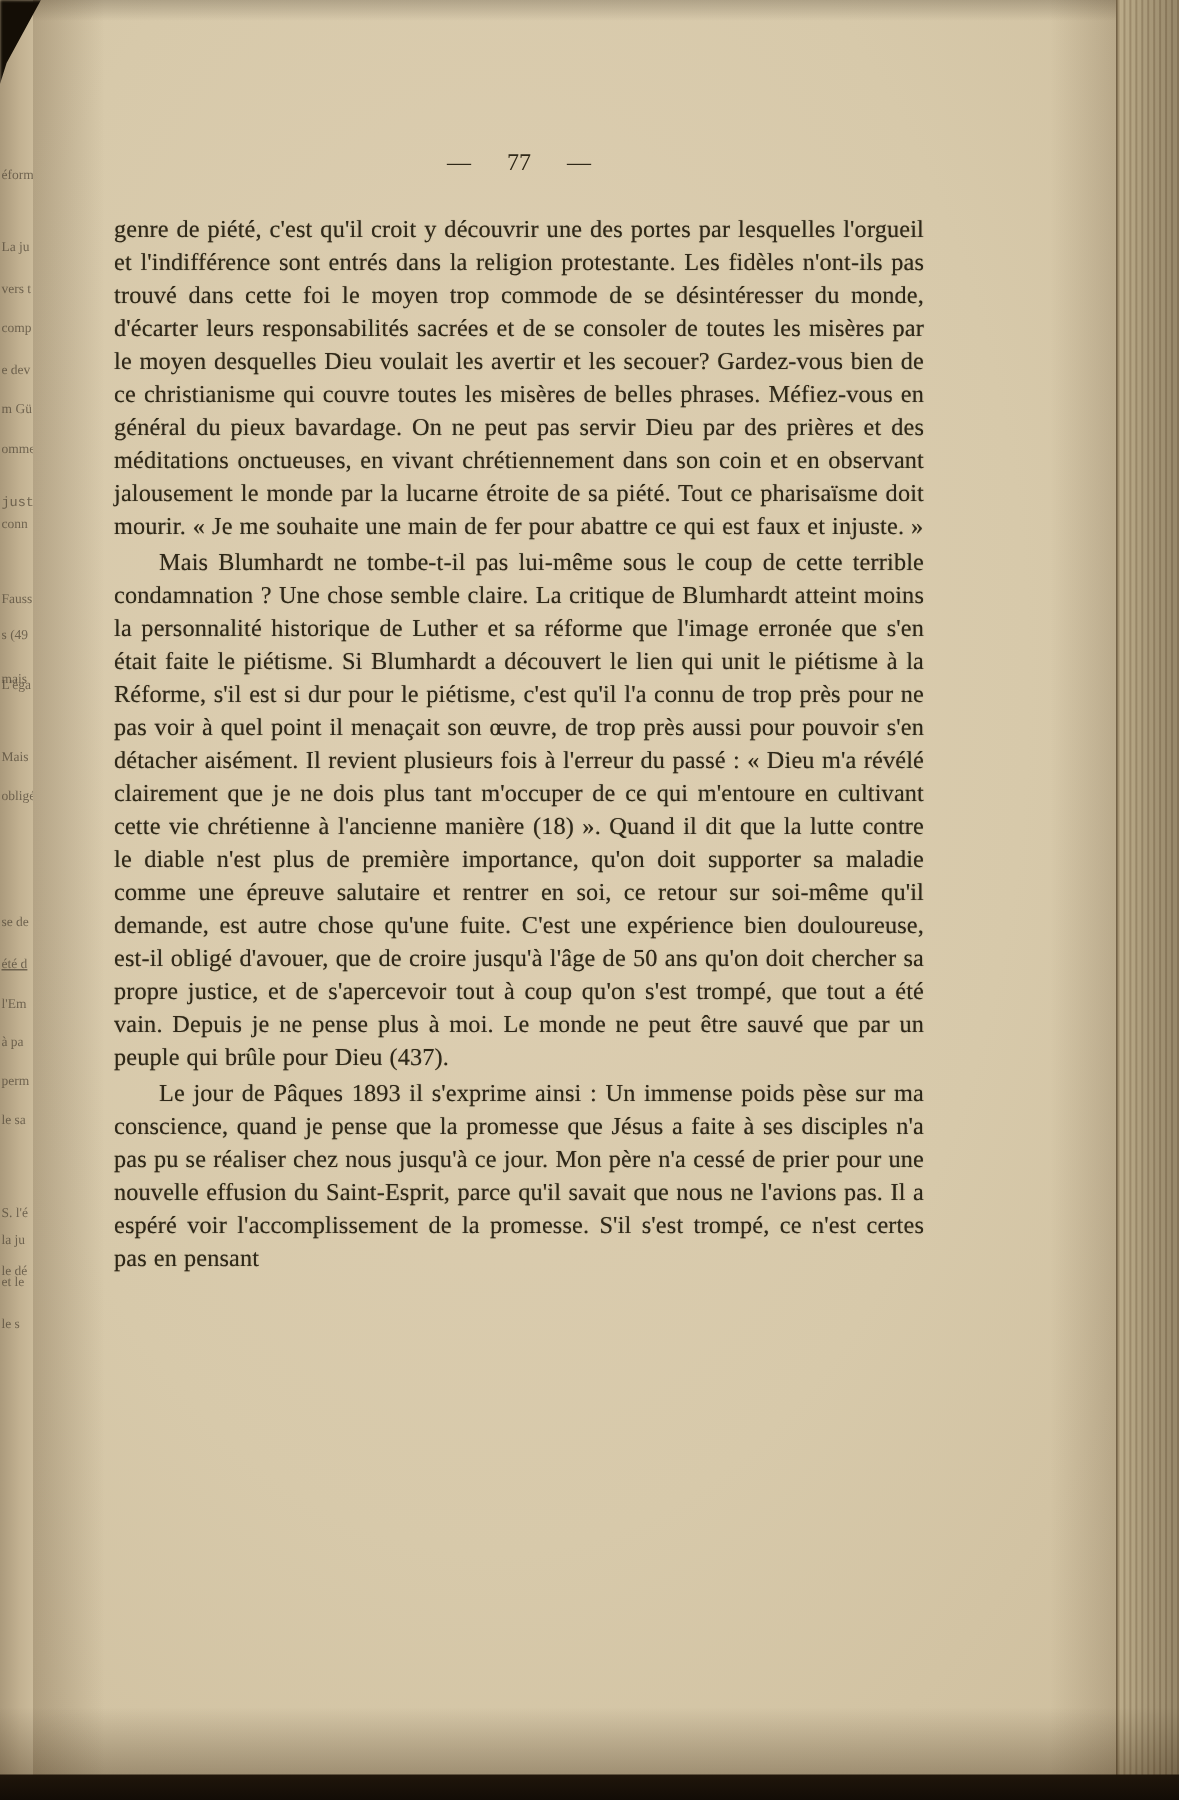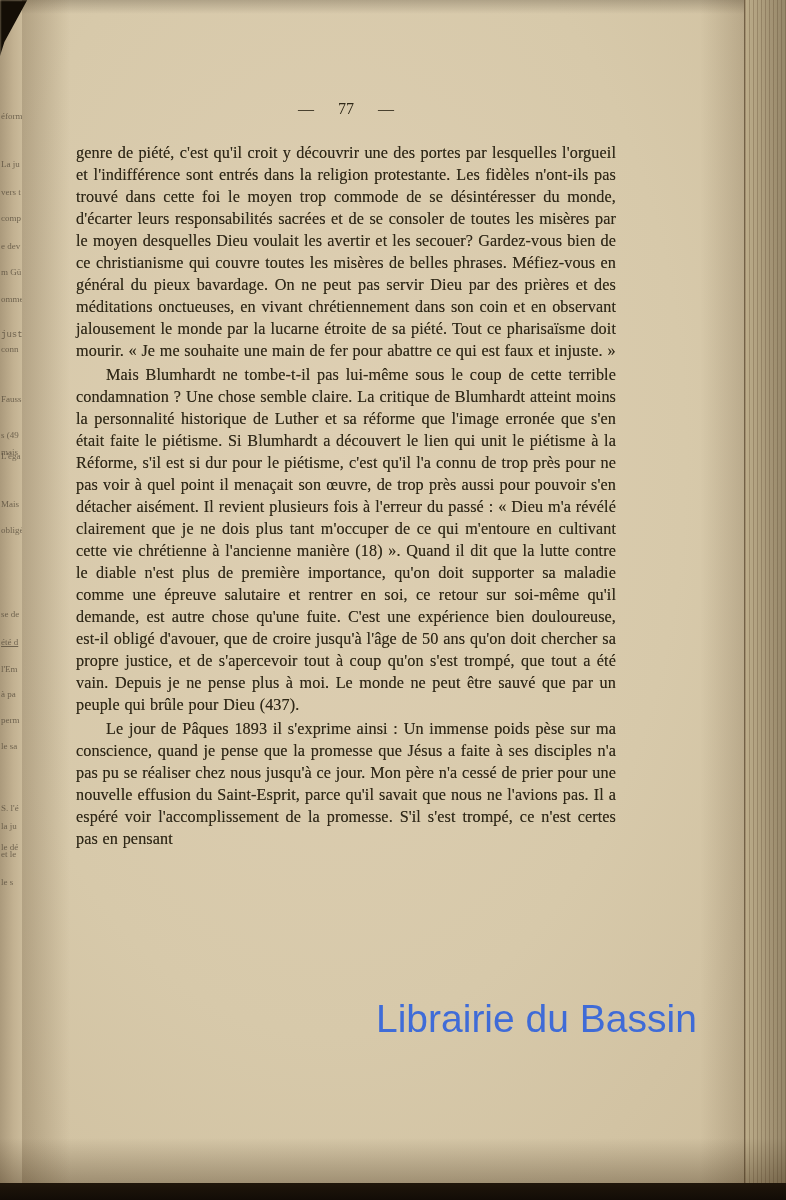--- a/index.html
+++ b/index.html
@@ -52,21 +52,21 @@
       <span class="frag" style="top: 160px;">La ju</span>
       <span class="frag" style="top: 188px;">vers t</span>
       <span class="frag" style="top: 214px;">comp</span>
       <span class="frag" style="top: 242px;">e dev</span>
       <span class="frag" style="top: 268px; text-align: right;">m Gü</span>
       <span class="frag" style="top: 295px;">omme</span>
       <span class="frag" style="top: 331px; font-family: Liberation Mono, monospace;">justic</span>
       <span class="frag" style="top: 345px;">conn</span>
       <span class="frag" style="top: 370px; margin-left: 40px;">lle vo</span>
       <span class="frag" style="top: 395px;">Fauss</span>
-      <span class="frag" style="top: 431px;">s (49</span>
+      <span class="frag" style="top: 419px;">s (49</span>
       <span class="frag" style="top: 448px;">mais</span>
       <span class="frag" style="top: 452px;">L'éga</span>
       <span class="frag" style="top: 500px;">Mais</span>
       <span class="frag" style="top: 526px;">obligé</span>
       <span class="frag" style="top: 610px;">se de</span>
       <span class="frag" style="top: 638px; text-decoration: underline;">été d</span>
       <span class="frag" style="top: 665px;">l'Em</span>
       <span class="frag" style="top: 690px;">à pa</span>
       <span class="frag" style="top: 716px;">perm</span>
       <span class="frag" style="top: 742px;">le sa</span>
@@ -89,14 +89,13 @@
     <div class="header">
       <span>—</span>
       <span>77</span>
       <span>—</span>
     </div>
     <p>genre de piété, c'est qu'il croit y découvrir une des portes par lesquelles l'orgueil et l'indifférence sont entrés dans la religion protestante. Les fidèles n'ont-ils pas trouvé dans cette foi le moyen trop commode de se désintéresser du monde, d'écarter leurs responsabilités sacrées et de se consoler de toutes les misères par le moyen desquelles Dieu voulait les avertir et les secouer? Gardez-vous bien de ce christianisme qui couvre toutes les misères de belles phrases. Méfiez-vous en général du pieux bavardage. On ne peut pas servir Dieu par des prières et des méditations onctueuses, en vivant chrétiennement dans son coin et en observant jalousement le monde par la lucarne étroite de sa piété. Tout ce pharisaïsme doit mourir. « Je me souhaite une main de fer pour abattre ce qui est faux et injuste. »</p>
     <p class="indent">Mais Blumhardt ne tombe-t-il pas lui-même sous le coup de cette terrible condamnation ? Une chose semble claire. La critique de Blumhardt atteint moins la personnalité historique de Luther et sa réforme que l'image erronée que s'en était faite le piétisme. Si Blumhardt a découvert le lien qui unit le piétisme à la Réforme, s'il est si dur pour le piétisme, c'est qu'il l'a connu de trop près pour ne pas voir à quel point il menaçait son œuvre, de trop près aussi pour pouvoir s'en détacher aisément. Il revient plusieurs fois à l'erreur du passé : « Dieu m'a révélé clairement que je ne dois plus tant m'occuper de ce qui m'entoure en cultivant cette vie chrétienne à l'ancienne manière (18) ». Quand il dit que la lutte contre le diable n'est plus de première importance, qu'on doit supporter sa maladie comme une épreuve salutaire et rentrer en soi, ce retour sur soi-même qu'il demande, est autre chose qu'une fuite. C'est une expérience bien douloureuse, est-il obligé d'avouer, que de croire jusqu'à l'âge de 50 ans qu'on doit chercher sa propre justice, et de s'apercevoir tout à coup qu'on s'est trompé, que tout a été vain. Depuis je ne pense plus à moi. Le monde ne peut être sauvé que par un peuple qui brûle pour Dieu (437).</p>
     <p class="indent">Le jour de Pâques 1893 il s'exprime ainsi : Un immense poids pèse sur ma conscience, quand je pense que la promesse que Jésus a faite à ses disciples n'a pas pu se réaliser chez nous jusqu'à ce jour. Mon père n'a cessé de prier pour une nouvelle effusion du Saint-Esprit, parce qu'il savait que nous ne l'avions pas. Il a espéré voir l'accomplissement de la promesse. S'il s'est trompé, ce n'est certes pas en pensant</p>
   </div>
 
-  <div class="watermark">Librairie du Bassin</div>
 </div>
 
 </body></html>

